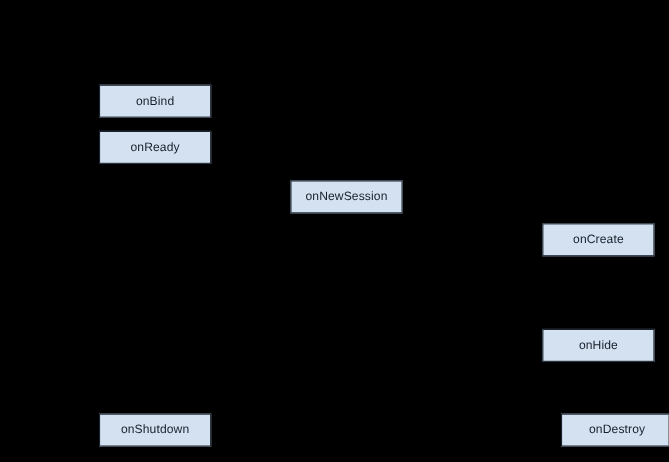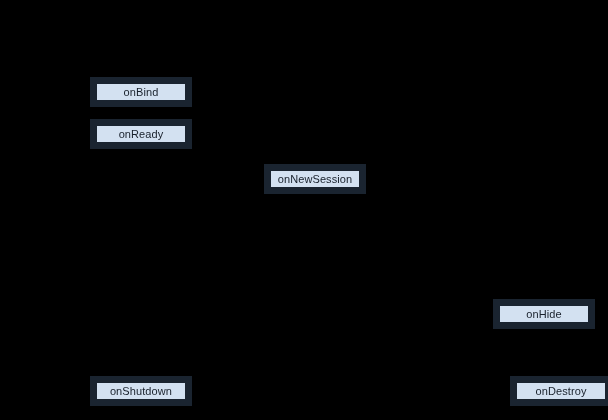--- a/index.html
+++ b/index.html
@@ -15,21 +15,21 @@
     position: relative;
     width: 608px;
     height: 420px;
     background: #000000;
     overflow: hidden;
   }
   .node {
     position: absolute;
     box-sizing: border-box;
     background: #d3e1f1;
-    border: 7px solid #a3a3a3;
+    border: 1px solid #a3a3a3;
     color: #18202b;
     font-size: 11px;
     line-height: 1;
     letter-spacing: 0.1px;
     display: flex;
     align-items: center;
     justify-content: center;
     text-align: right;
     white-space: nowrap;
     -webkit-font-smoothing: antialiased;
@@ -45,20 +45,23 @@
   </div>
 
   <div class="node" style="left: 264px; top: 164px; width: 102px; height: 30px; background: rgb(211, 225, 241); border-color: rgb(26, 36, 48); color: rgb(24, 32, 43);">
     <span>onNewSession</span>
   </div>
 
   <div class="node" style="left: 90px; top: 119px; width: 102px; height: 30px; background: rgb(211, 225, 241); border-color: rgb(26, 36, 48); color: rgb(24, 32, 43);">
     <span>onReady</span>
   </div>
 
+  <div class="node" style="left: 493px; top: 203px; width: 102px; height: 30px; background: rgb(211, 225, 241); border-color: rgb(26, 36, 48); color: rgb(24, 32, 43);">
+    <span>onCreate</span>
+  </div>
 
 
   <div class="node" style="left: 90px; top: 376px; width: 102px; height: 30px; background: rgb(211, 225, 241); border-color: rgb(26, 36, 48); color: rgb(24, 32, 43);">
     <span>onShutdown</span>
   </div>
 
   <div class="node" style="left: 493px; top: 299px; width: 102px; height: 30px; background: rgb(211, 225, 241); border-color: rgb(26, 36, 48); color: rgb(24, 32, 43);">
     <span>onHide</span>
   </div>
 

